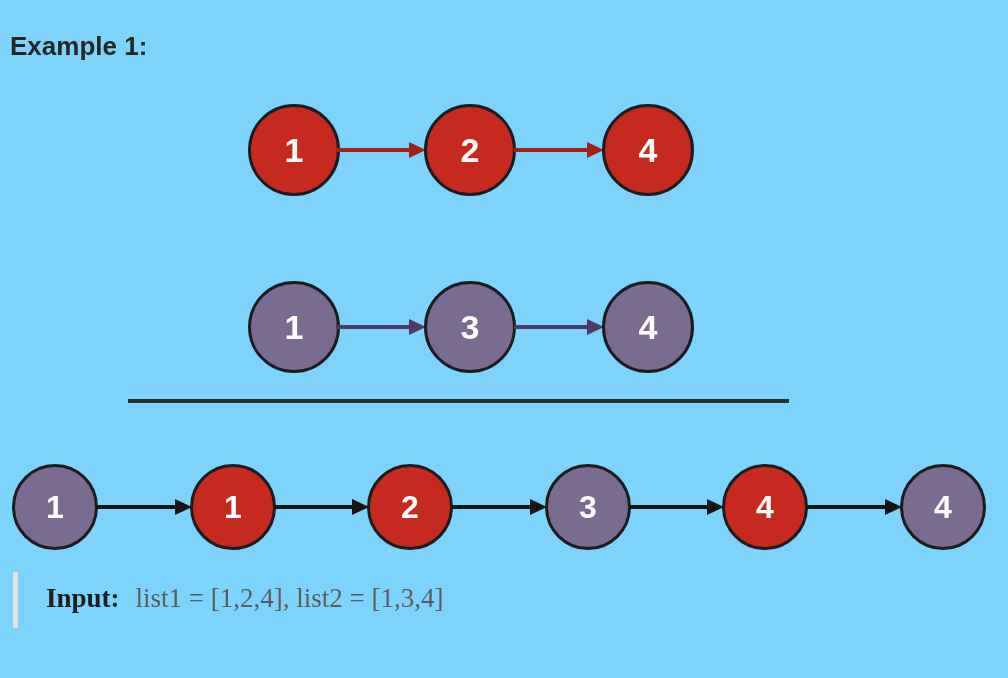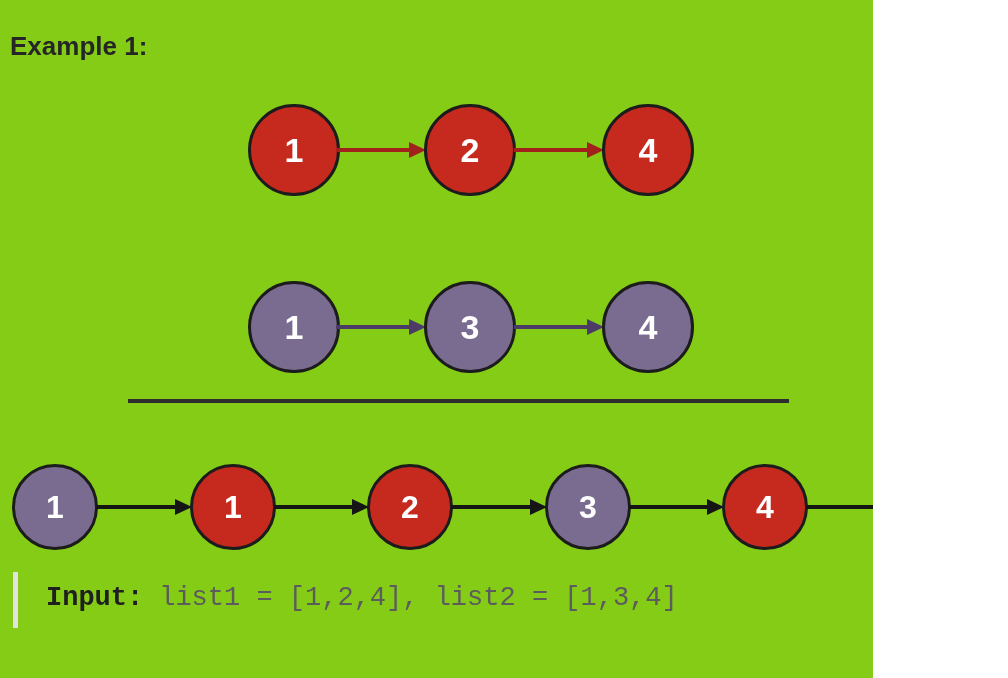--- a/index.html
+++ b/index.html
@@ -1,20 +1,20 @@
 <!DOCTYPE html>
 <html style="--node_red: #C6291E; --node_purple: #7A6C90; --node_border: #1C1C1C; --node_text: #FFFFFF; --arrow_red: #A2211B; --arrow_purple: #4B3B66; --arrow_black: #151515; --separator: #2D2D2D;"><head>
 <meta charset="utf-8">
 <style>
   html, body { margin: 0; padding: 0; background: #ffffff; }
   .canvas {
     position: relative;
-    width: 873px;
+    width: 1008px;
     height: 678px;
-    background: #84cc16;
+    background: #7dd3fc;
     overflow: hidden;
     font-family: "Liberation Sans", sans-serif;
   }
   .heading {
     position: absolute;
     left: 10px;
     top: 30px;
     font-size: 26px;
     font-weight: 700;
     color: #262626;
@@ -73,21 +73,21 @@
     height: 4px;
     background: var(--separator, #2d2d2d);
   }
   .code {
     position: absolute;
     left: 13px;
     top: 572px;
     right: 4px;
     border-left: 5px solid #e2e2e2;
     padding: 5px 0 9px 28px;
-    font-family: Liberation Mono, monospace;
+    font-family: Liberation Serif, serif;
     font-size: 27px;
     line-height: 42px;
     color: #5c5c5c;
   }
   .code .label {
     font-weight: 700;
     color: #1f1f1f;
     margin-right: 16px;
   }
 </style>

